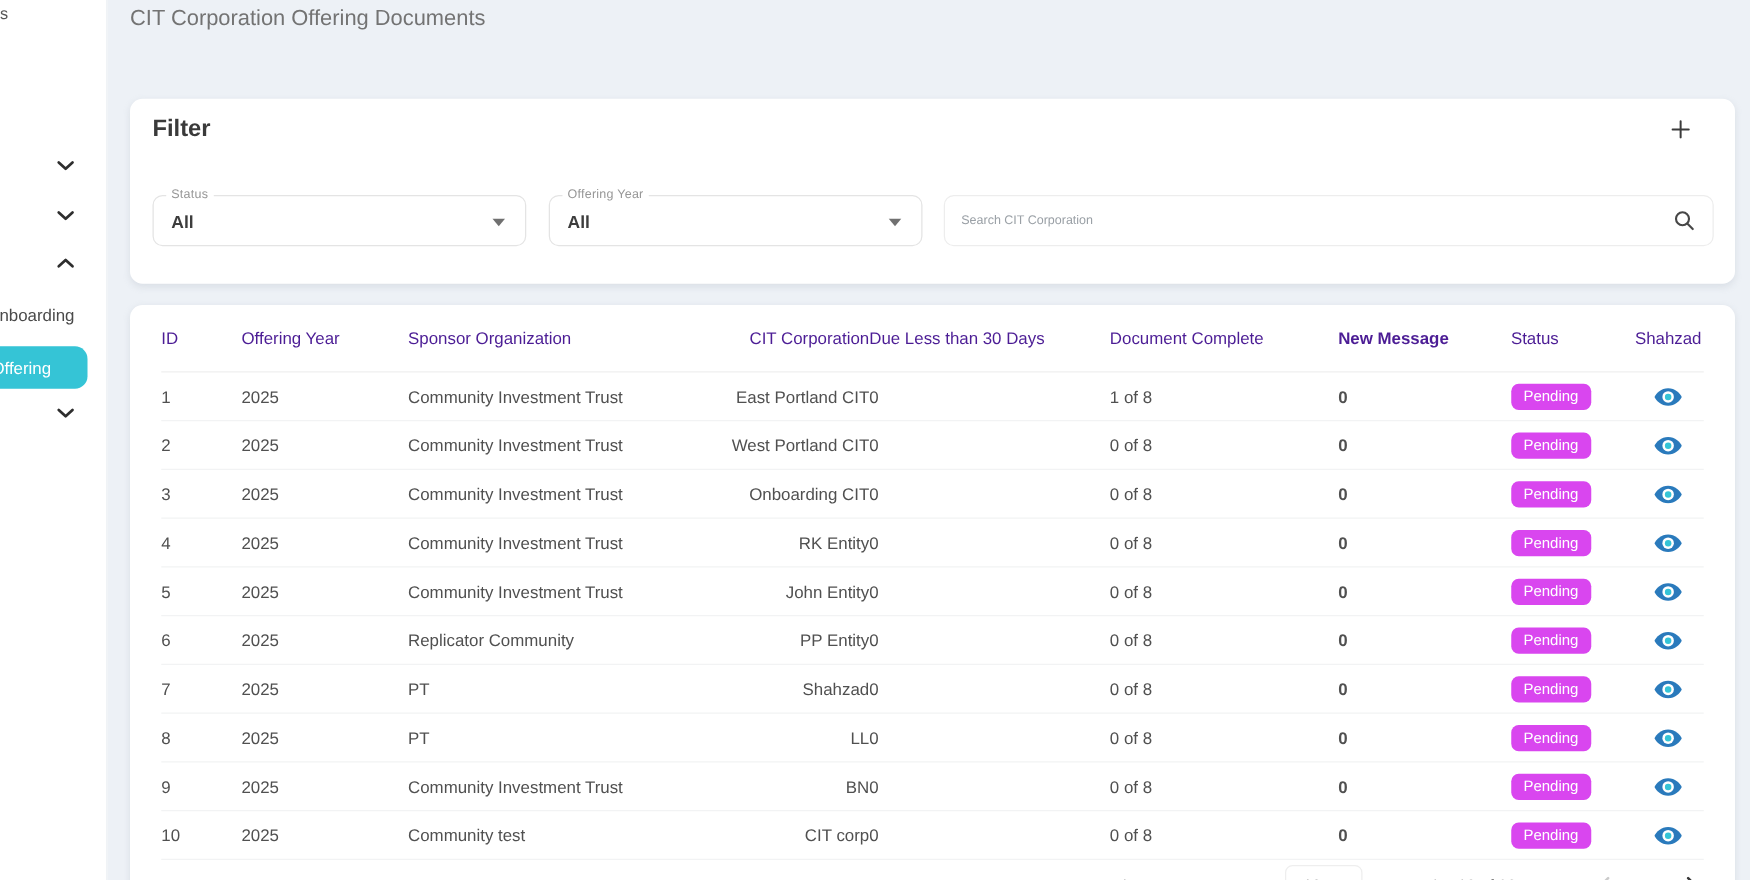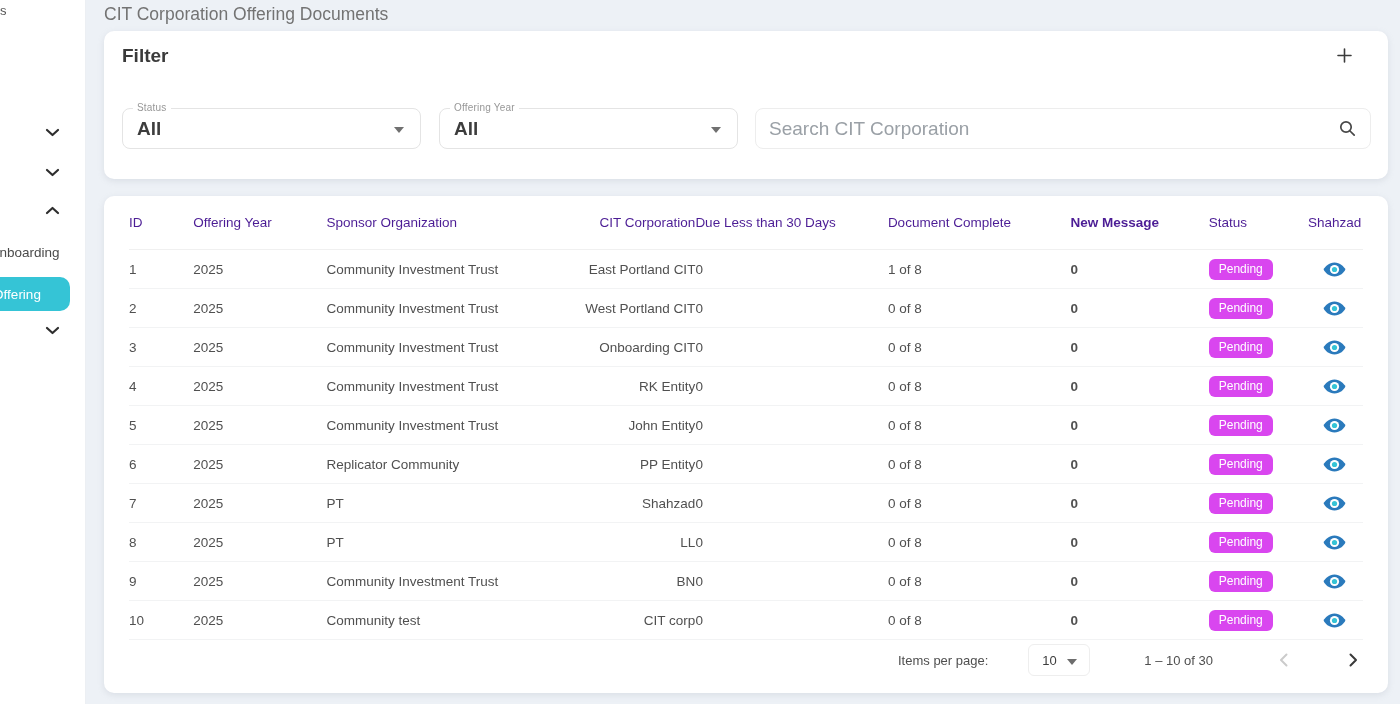--- a/index.html
+++ b/index.html
@@ -33,54 +33,55 @@
 
   
   .page-title {
     position:absolute; left:104px; top:0; height:28px; line-height:28px;
     font-size:17.5px; font-weight:500; color:#737373;
   }
 
   .card {
     position:absolute; background:#ffffff; border-radius:10px;
     box-shadow:0 2px 6px rgba(150,160,175,.22);
+    margin-top:48px;
   }
   .filter-card { left:104px; top:31px; width:1284px; height:148px; }
   .filter-heading { position:absolute; left:18px; top:14px; font-size:19px; font-weight:600; color:#3a3a3a; }
   .plus-btn {
     position:absolute; right:34px; top:14px; width:20px; height:20px;
     display:flex; align-items:center; justify-content:center; cursor:pointer;
   }
 
   .select-box {
     position:absolute; top:77px; height:41px;
     border:1px solid #e4e4e4; border-radius:8px; background:#fff;
     display:flex; align-items:center; cursor:pointer;
   }
   .select-box .float-label {
     position:absolute; top:-7px; left:10px; background:#fff; padding:0 4px;
     font-size:10px; color:#979797; letter-spacing:.2px;
   }
-  .select-box .value { margin-left:14px; font-size:19px; font-weight:600; color:#3d3d3d; }
+  .select-box .value { margin-left:14px; font-size:14px; font-weight:600; color:#3d3d3d; }
   .select-arrow {
     position:absolute; right:16px; top:18px;
     width:0; height:0; border-left:5px solid transparent; border-right:5px solid transparent;
     border-top:6px solid #707070;
   }
   .status-select { left:18px; width:299px; }
   .year-select   { left:335px; width:299px; }
 
   .search-box {
     position:absolute; left:651px; top:77px; width:616px; height:41px;
     border:1px solid #ededed; border-radius:8px; background:#fff;
     display:flex; align-items:center;
   }
   .search-box input {
     flex:1; border:none; outline:none; font-family:inherit;
-    font-size:19px; color:#3d3d3d; margin-left:13px; background:transparent;
+    font-size:10px; color:#3d3d3d; margin-left:13px; background:transparent;
   }
   .search-box input::placeholder { color:#9aa0a6; }
   .search-icon { margin-right:14px; cursor:pointer; display:flex; }
 
   
   .table-card { left:104px; top:196px; width:1284px; height:497px; }
   .tbl { position:absolute; left:25px; right:25px; top:0; }
   .trow { display:flex; align-items:center; }
   .thead { height:54px; border-bottom:1px solid #f0f0f0; font-size:13.5px; font-weight:500; color:#4c1d95; }
   .tdata { height:39px; border-bottom:1px solid #f2f3f4; font-size:13.5px; color:#505050; }

